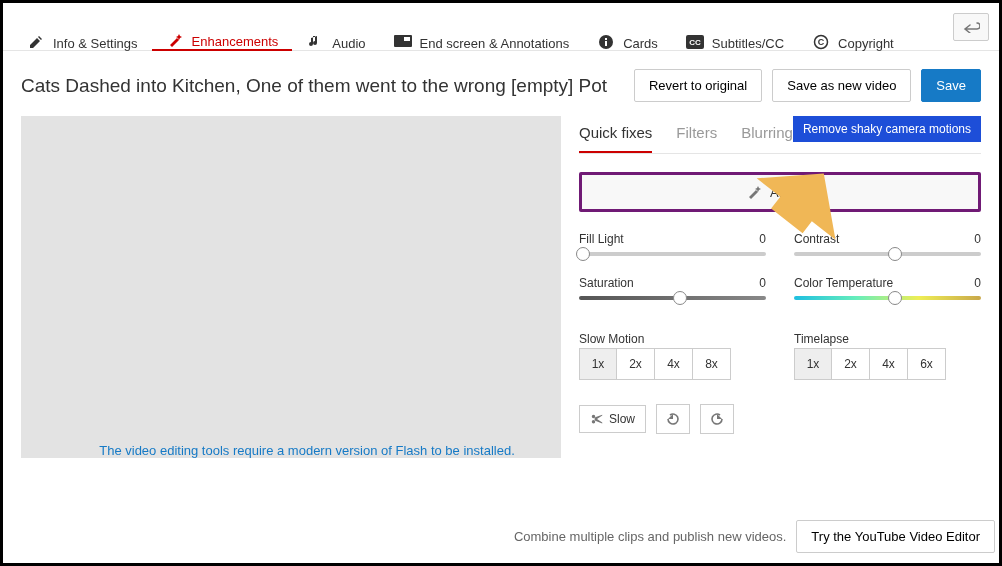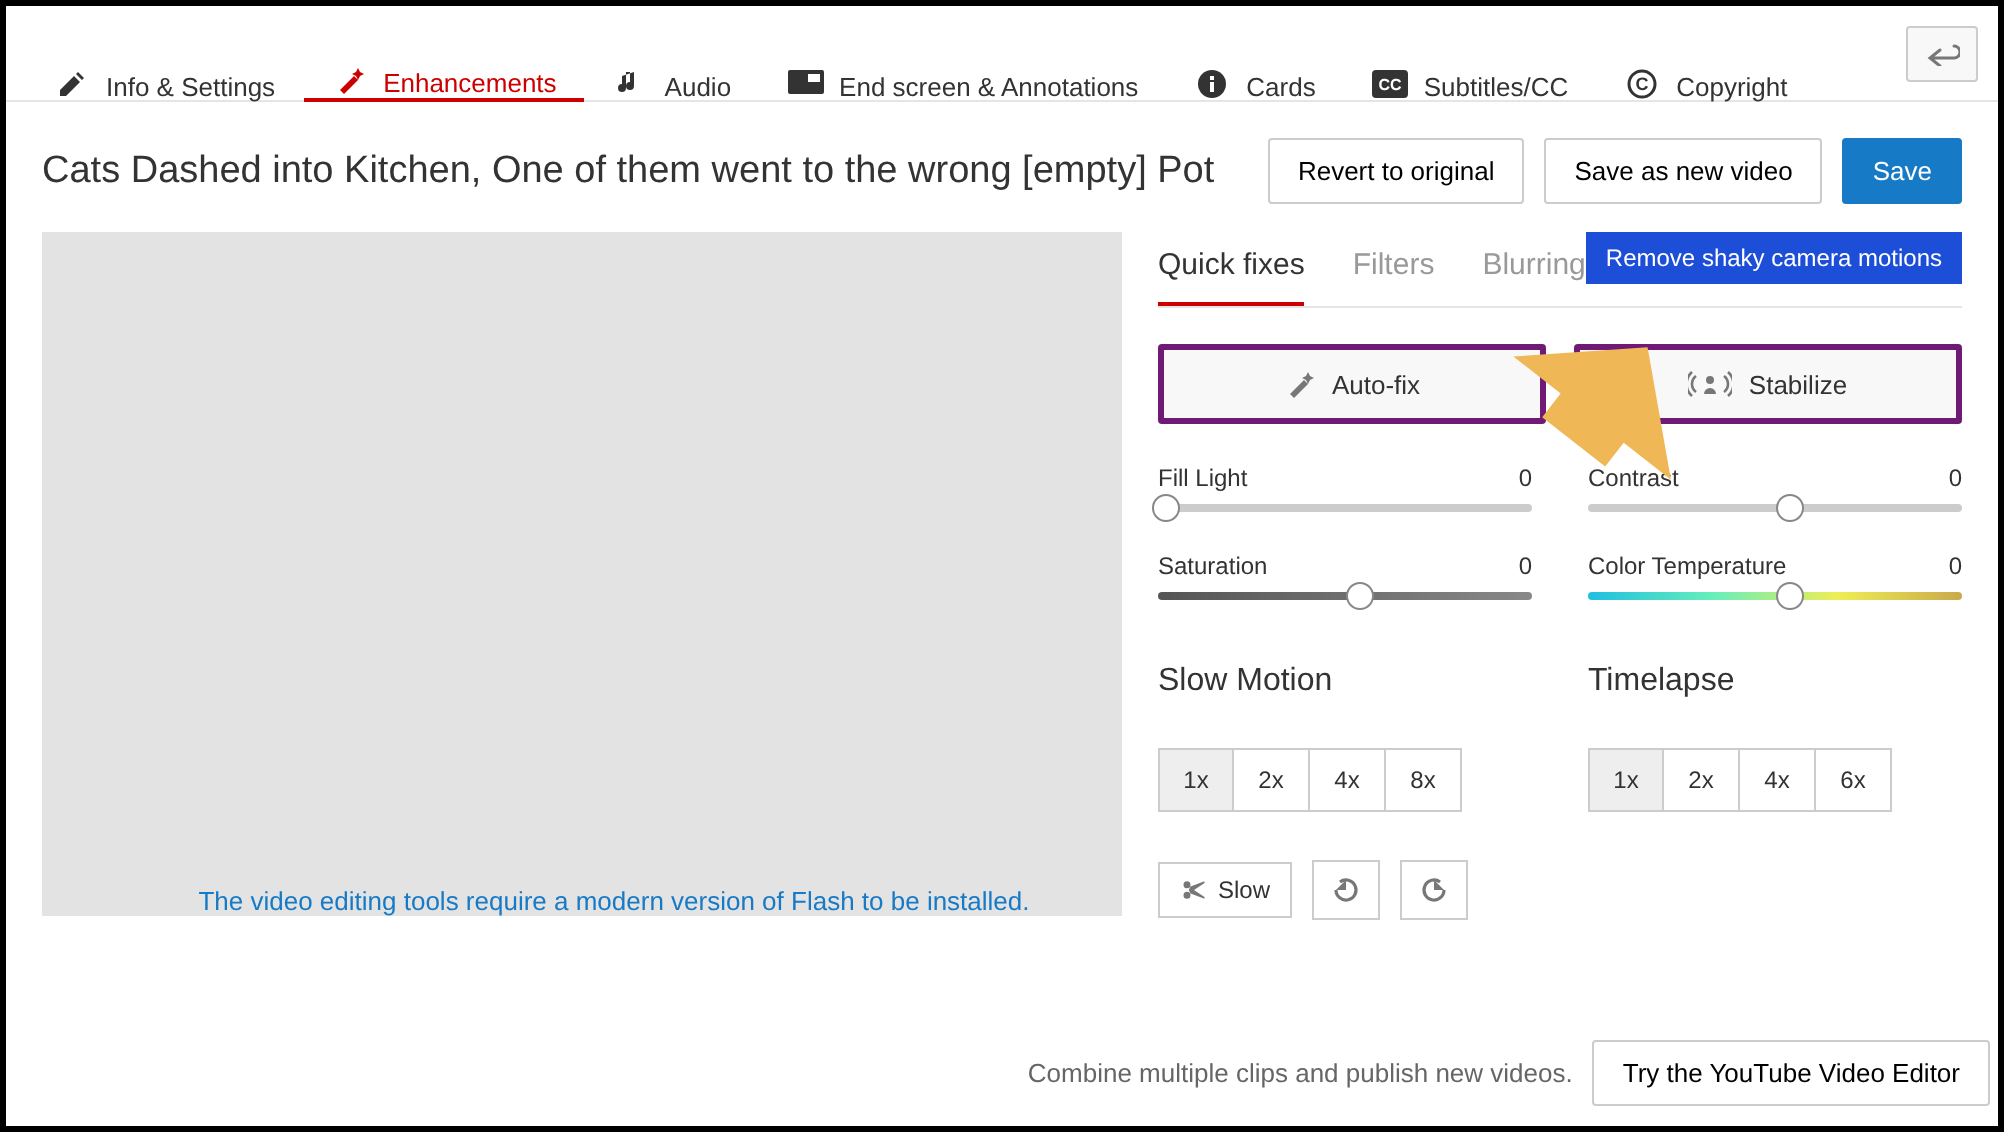--- a/index.html
+++ b/index.html
@@ -23,21 +23,21 @@
   .bigbtn { flex: 1; border: 3px solid #701a75; background: #f8f8f8; height: 40px; display: flex; align-items: center; justify-content: center; gap: 8px; font-size: 13px; cursor: pointer; border-radius: 2px; }
   .sliders-row { display: flex; gap: 28px; margin-top: 20px; }
   .slider-box { flex: 1; }
   .slider-head { display: flex; justify-content: space-between; font-size: 12px; margin-bottom: 6px; }
   .slider-track { position: relative; height: 4px; background: #ccc; border-radius: 2px; }
   .slider-thumb { position: absolute; top: -5px; width: 14px; height: 14px; border-radius: 50%; background: #fff; border: 1px solid #888; }
   .sat-track { background: linear-gradient(to right, #555 0%, #888 100%); }
   .temp-track { background: linear-gradient(to right, #1fbfe0, #6eb, #ee5, #c9a84a); }
   .speed-row { display: flex; gap: 28px; margin-top: 32px; }
   .speed-box { flex: 1; }
-  .speed-label { font-size: 16px; margin-bottom: 24px; }
+  .speed-label { font-size: 12px; margin-bottom: 2px; }
   .speed-btns { display: flex; }
   .speed-btn { border: 1px solid #ccc; width: 38px; height: 32px; font-size: 12px; display: flex; align-items: center; justify-content: center; cursor: pointer; background: #fff; }
   .speed-btn:not(:first-child) { border-left: none; }
   .speed-btn.sel { background: #eee; }
   .trim-row { display: flex; gap: 10px; margin-top: 24px; align-items: center; }
   .trim-btn { border: 1px solid #ccc; padding: 6px 10px; font-size: 12px; background: #fff; cursor: pointer; display: flex; align-items: center; gap: 5px; }
   .iconbtn { border: 1px solid #ccc; width: 34px; height: 30px; display: flex; align-items: center; justify-content: center; background: #fff; cursor: pointer; }
   .tooltip { position: absolute; top: 0; right: 0; background: #1d4ed8; color: #fff; font-size: 12px; padding: 6px 10px; z-index: 5; }
   .arrow-ov { position: absolute; top: 160px; left: 740px; z-index: 4; pointer-events: none; }
   .footer { position: absolute; bottom: 10px; right: 4px; display: flex; align-items: center; gap: 10px; font-size: 13px; color: #666; }
@@ -132,28 +132,20 @@
       <div class="subtab">Filters</div>
       <div class="subtab">Blurring effects</div>
     </div>
     <div class="big-buttons">
       <div class="bigbtn">
         <svg width="16" height="16" viewBox="0 0 16 16">
             <path fill="#777" d="M3 13l7-7 2 2-7 7-2-2z M12 2l1 2 2 1-2 1-1 2-1-2-2-1 2-1 1-2z"></path>
           </svg>
         <span>Auto-fix</span>
       </div>
-      <div class="bigbtn">
-        <svg width="22" height="16" viewBox="0 0 22 16">
-            <path fill="none" stroke="#777" stroke-width="1.3" d="M4 4 a5 5 0 0 0 0 8 M2 2a8 8 0 0 0 0 12 M18 4 a5 5 0 0 1 0 8 M20 2a8 8 0 0 1 0 12"></path>
-            <circle fill="#777" cx="11" cy="6" r="2"></circle>
-            <path fill="#777" d="M8 13 a3 3 0 0 1 6 0 z"></path>
-          </svg>
-        <span>Stabilize</span>
-      </div>
     </div>
 
     <div class="sliders-row">
       <div class="slider-box">
         <div class="slider-head">
             <span>Fill Light</span>
             <span>0</span>
           </div>
         <div class="slider-track">
             <div class="slider-thumb" style="left:-3px"></div>

